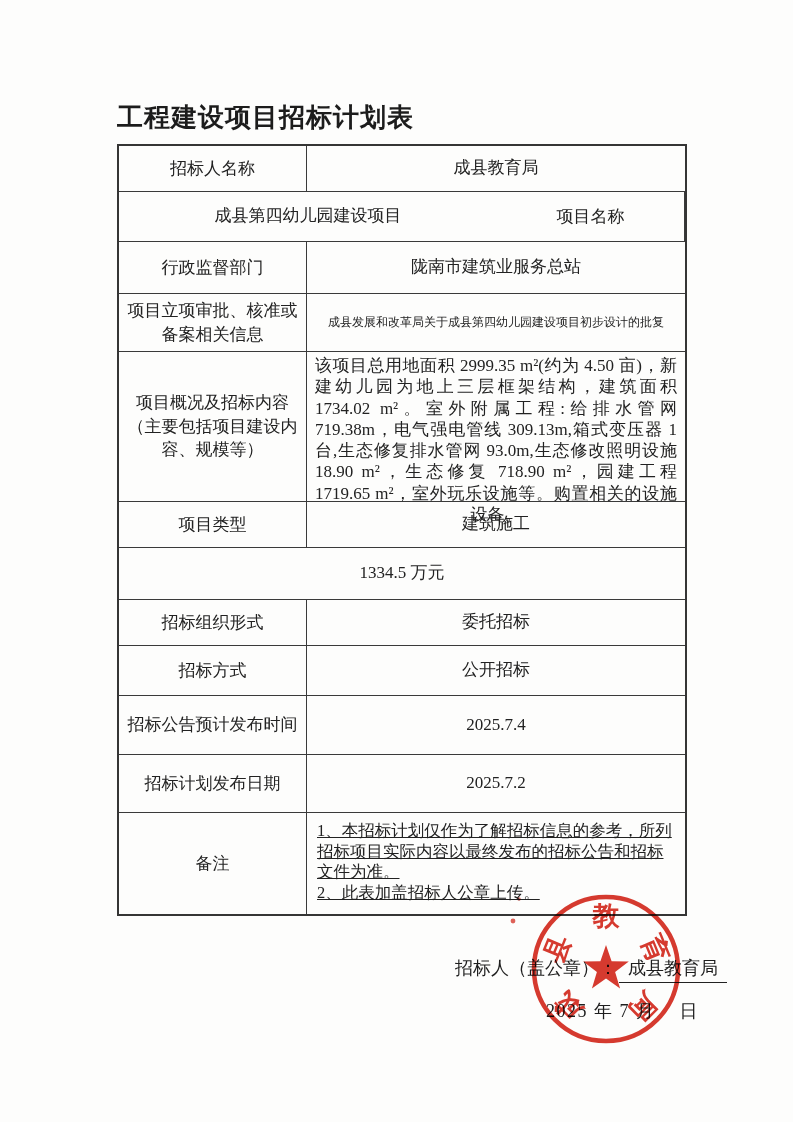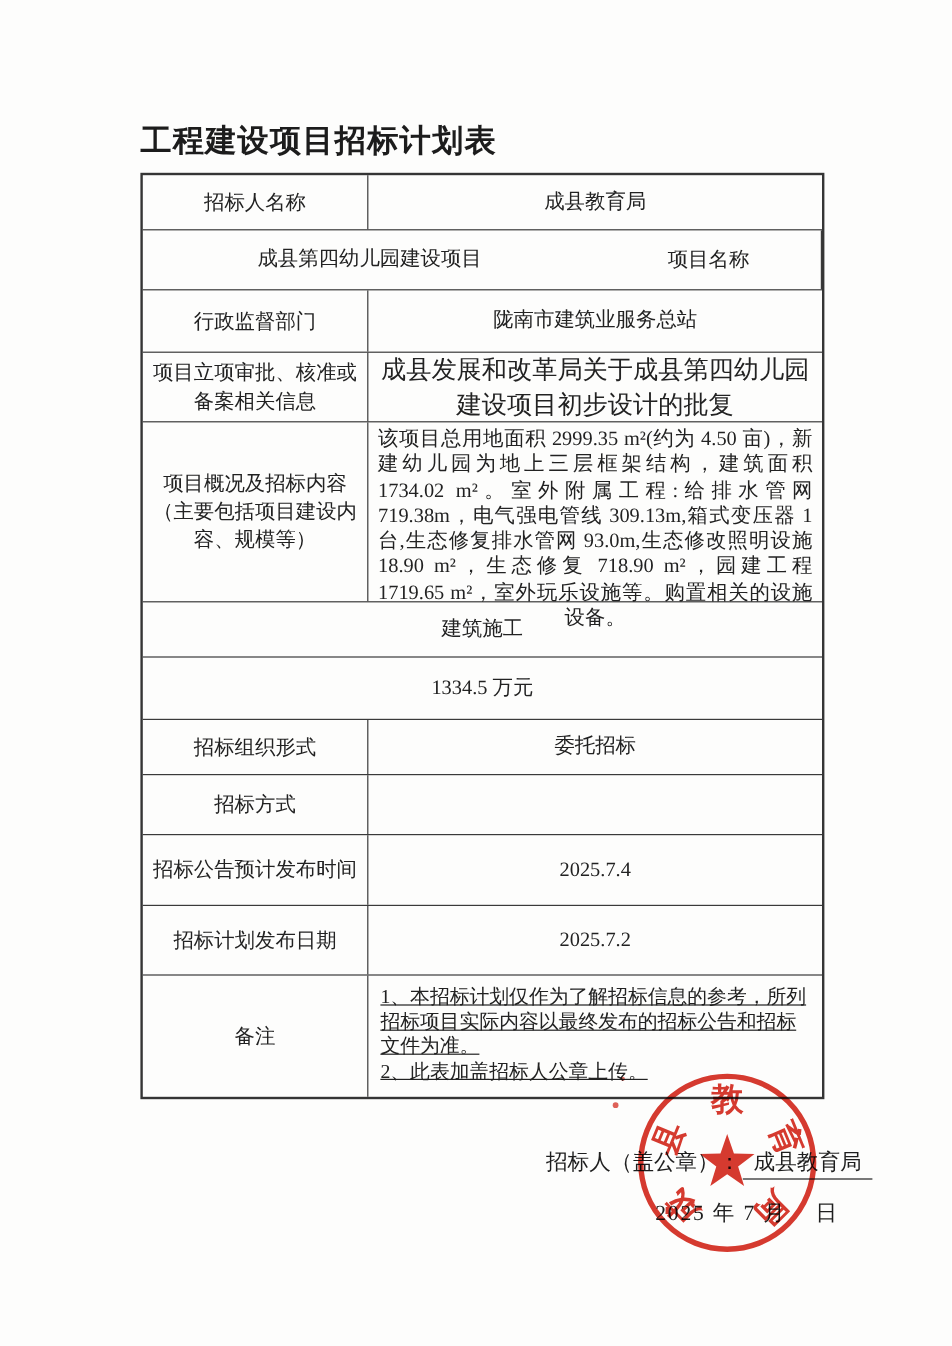--- a/index.html
+++ b/index.html
@@ -22,21 +22,21 @@
     background:transparent;
   }
   .t-row{display:flex;border-bottom:1.5px solid #3a3a3a;box-sizing:border-box;}
   .t-row:last-child{border-bottom:none;}
   .cell{display:flex;align-items:center;justify-content:center;box-sizing:border-box;}
   .cell.label{
     width:188px;border-right:1.5px solid #3a3a3a;
     font-size:17px;line-height:1.4;text-align:center;padding:20px 3px;
   }
   .cell.value{flex:1;font-size:17px;line-height:1.35;text-align:center;padding:2px 8px;}
-  .cell.value.small{font-size:21px;}
+  .cell.value.small{font-size:12px;}
   .cell.value.fill{
     display:block;text-align:justify;text-align-last:center;
     font-size:17px;line-height:21.3px;padding:3px 8px 0 8px;
   }
   .cell.value.block{
     display:block;text-align:left;
     font-size:16.5px;line-height:20.5px;padding:8px 10px 0 10px;
   }
   .cell.value.block p{margin:0;text-decoration:underline;}
   .sign-row{
@@ -89,34 +89,36 @@
       <div class="cell label">项目立项审批、核准或备案相关信息</div>
       <div class="cell value small">成县发展和改革局关于成县第四幼儿园建设项目初步设计的批复</div>
     </div>
 
     <div class="t-row" style="height:150px">
       <div class="cell label">项目概况及招标内容（主要包括项目建设内容、规模等）</div>
       <div class="cell value fill">该项目总用地面积 2999.35 m²(约为 4.50 亩)，新建幼儿园为地上三层框架结构，建筑面积 1734.02 m²。室外附属工程:给排水管网 719.38m，电气强电管线 309.13m,箱式变压器 1 台,生态修复排水管网 93.0m,生态修改照明设施 18.90 m²，生态修复 718.90 m²，园建工程 1719.65 m²，室外玩乐设施等。购置相关的设施设备。</div>
     </div>
 
     <div class="t-row" style="height:46px">
+      <div class="cell label">项目类型</div>
       <div class="cell value">建筑施工</div>
     </div>
 
     <div class="t-row" style="height:52px">
       <div class="cell value">1334.5 万元</div>
     </div>
 
     <div class="t-row" style="height:46px">
       <div class="cell label">招标组织形式</div>
       <div class="cell value">委托招标</div>
     </div>
 
     <div class="t-row" style="height:50px">
       <div class="cell label">招标方式</div>
+      <div class="cell value">公开招标</div>
     </div>
 
     <div class="t-row" style="height:59px">
       <div class="cell label">招标公告预计发布时间</div>
       <div class="cell value">2025.7.4</div>
     </div>
 
     <div class="t-row" style="height:58px">
       <div class="cell label">招标计划发布日期</div>
       <div class="cell value">2025.7.2</div>

